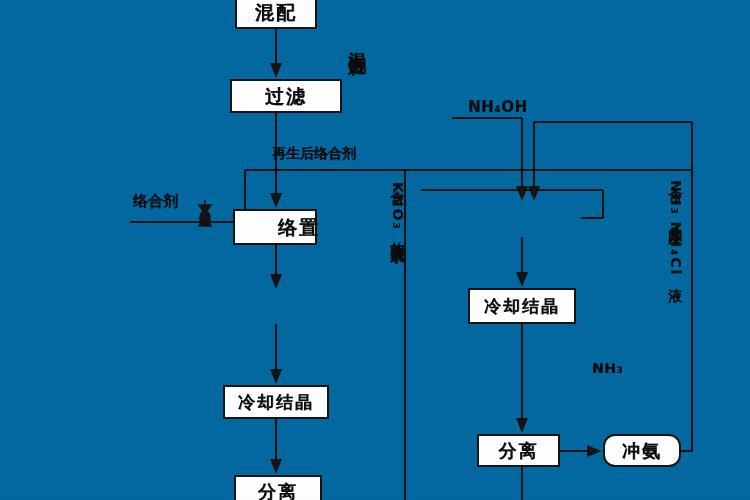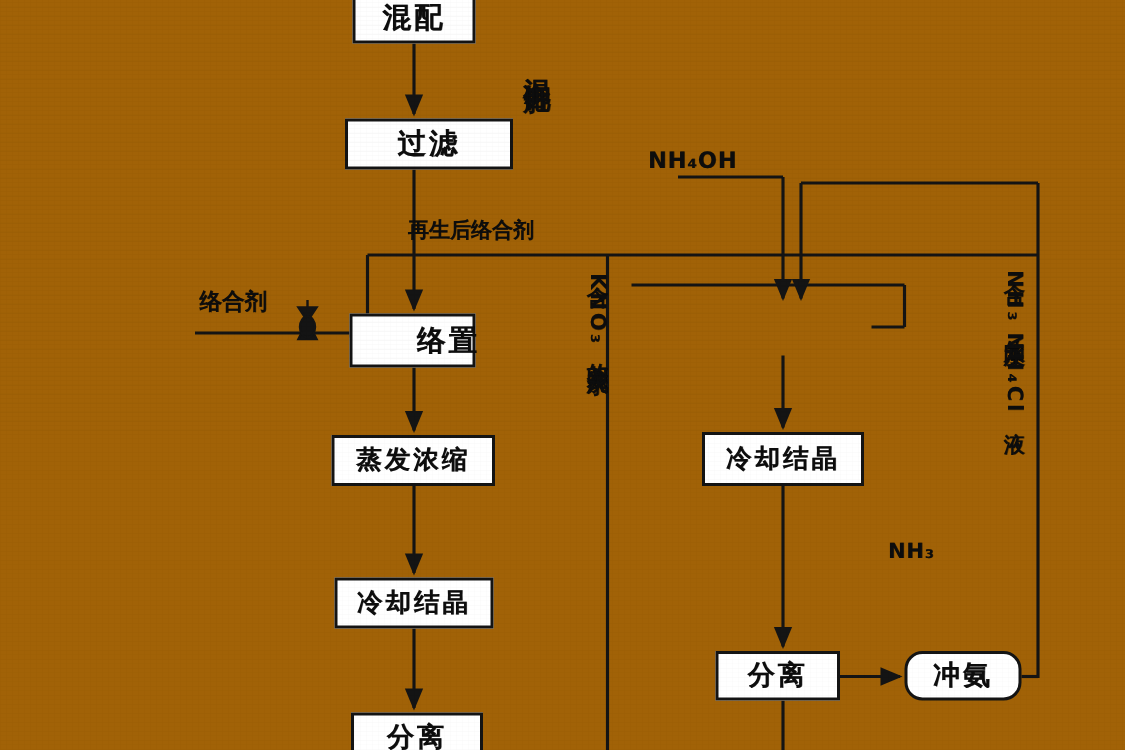--- a/index.html
+++ b/index.html
@@ -10,21 +10,21 @@
   body {
     width: 750px;
     height: 500px;
     overflow: hidden;
     font-family: "DejaVu Sans", sans-serif;
   }
   #diagram {
     position: relative;
     width: 750px;
     height: 500px;
-    background: #a16207;
+    background: #0369a1;
   }
   #flow-svg {
     position: absolute;
     left: 0;
     top: 0;
     width: 750px;
     height: 500px;
   }
   .node {
     position: absolute;
@@ -149,23 +149,20 @@
   </div>
 
   <div class="node" style="left:230px; top:79px; width:112px; height:34px;">
     <span class="node-label" style="font-size:19px;">过滤</span>
   </div>
 
   <div class="node" style="left:233px; top:209px; width:84px; height:36px;padding-left:48px;">
     <span class="node-label" style="font-size:19px;">络置</span>
   </div>
 
-  <div class="node" style="left:221px; top:290px; width:109px; height:34px;">
-    <span class="node-label" style="font-size:17px;">蒸发浓缩</span>
-  </div>
 
   <div class="node" style="left:223px; top:385px; width:106px; height:34px;">
     <span class="node-label" style="font-size:17px;">冷却结晶</span>
   </div>
 
   <div class="node" style="left:234px; top:475px; width:88px; height:34px;">
     <span class="node-label" style="font-size:18px;">分离</span>
   </div>
 
 
@@ -184,18 +181,18 @@
   <div class="label-vert" style="left:347px; top:38px; font-size:18px;">混合钾肥</div>
 
   <div class="label-free" style="left:272px; top:145px; font-size:14px;">再生后络合剂</div>
 
   <div class="label-free" style="left:133px; top:192px; font-size:15px;">络合剂</div>
 
   <div class="label-vert mixed" style="left:390px; top:180px; font-size:14px;">含KNO₃的蒸发洗水</div>
 
   <div class="label-vert mixed" style="left:668px; top:178px; font-size:14px;">含NH₃的水及NH₄Cl液</div>
 
-  <div class="label-free" style="left:432px; top:98px; font-size:15px; letter-spacing:0.5px;text-align:right;">NH₄OH</div>
+  <div class="label-free" style="left:468px; top:98px; font-size:15px; letter-spacing:0.5px;text-align:right;">NH₄OH</div>
 
   <div class="label-free" style="left:592px; top:360px; font-size:14px; letter-spacing:0.5px;">NH₃</div>
 
   <div class="grain"></div>
 </div>
 
 </body></html>

